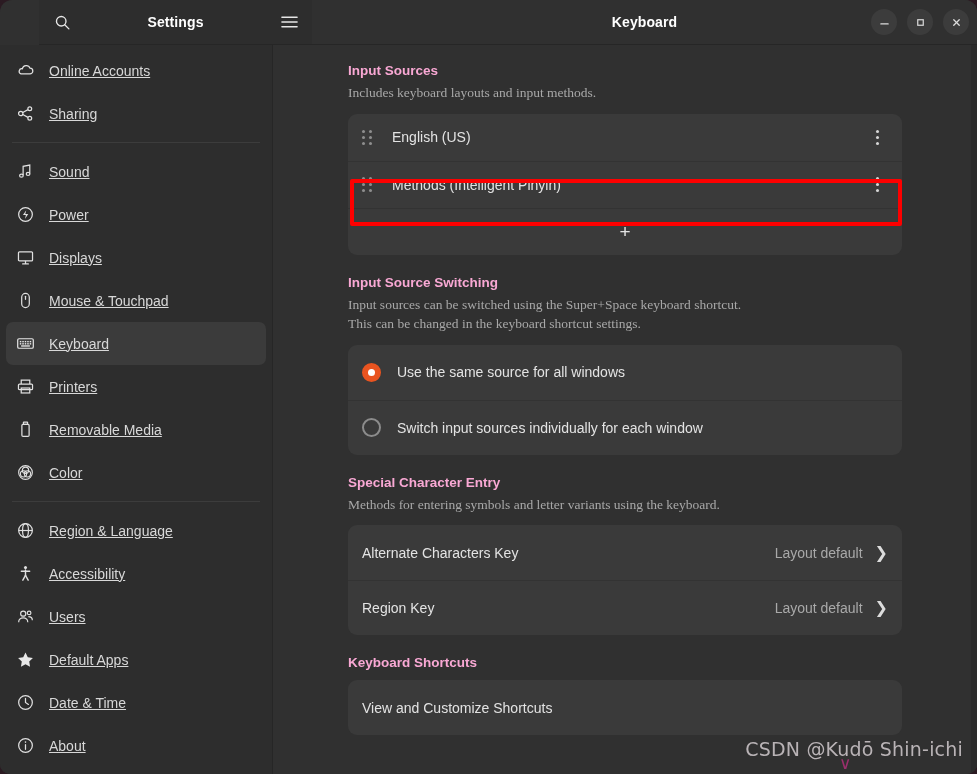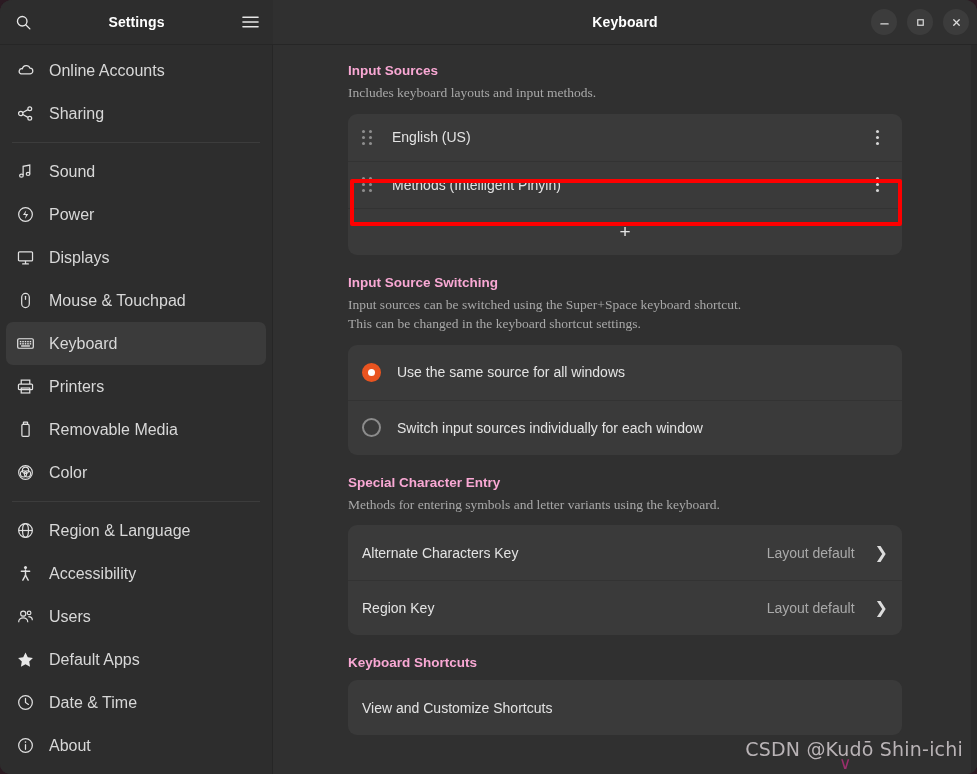--- a/index.html
+++ b/index.html
@@ -12,21 +12,21 @@
   #window {
     position: absolute; inset: 0;
     background: #303030;
     border-radius: 12px 12px 10px 10px;
     overflow: hidden;
     display: flex;
     flex-direction: column;
   }
 
   
-  .headerbar { display: flex; height: 45px; flex: 0 0 45px; }
+  .headerbar { display: flex; height: 45px; flex: 0 0 45px; padding-left: 39px; }
   .hb-left {
     width: 273px; flex: 0 0 273px;
     background: #2d2d2d;
     display: flex; align-items: center;
     position: relative;
     border-bottom: 1px solid #262626;
   }
   .hb-right {
     flex: 1;
     background: #303030;
@@ -69,22 +69,23 @@
     border-right: 1px solid #262626;
     padding: 4px 6px 0 6px;
     overflow: hidden;
   }
   .nav-item {
     height: 43px;
     display: flex; align-items: center;
     padding: 0 10px;
     border-radius: 7px;
     color: #d8d8d8;
-    font-size: 16px;
+    font-size: 14px;
     gap: 14px;
+    text-decoration: underline;
   }
   .nav-item.selected { background: #3b3b3b; }
   .nav-ico {
     width: 19px; height: 19px; flex: 0 0 19px;
     display: flex; align-items: center; justify-content: center;
     color: #e0e0e0;
   }
   .nav-ico svg { display: block; }
   .nav-sep {
     height: 1px; background: #3c3c3c;
@@ -164,21 +165,21 @@
     border-radius: 50%;
     margin-right: 16px;
     display: flex; align-items: center; justify-content: center;
     border: 2px solid #8c8c8c;
   }
   .radio.on { background: #e95420; border-color: #e95420; }
   .radio.on::after {
     content: ""; width: 7px; height: 7px; background: #fff; border-radius: 50%;
   }
 
-  .value-text { color: #a9a9a9; font-size: 14px; margin-right: 20px; text-align: right; }
+  .value-text { color: #a9a9a9; font-size: 14px; margin-right: 12px; text-align: right; }
   .chev { color: #dcdcdc; font-size: 16px; line-height: 1; }
 
   .block { margin-bottom: 20px; }
 
   
   #watermark {
     position: absolute;
     right: 14px; bottom: 14px;
     font-size: 19px;
     color: #b9b3b6;

